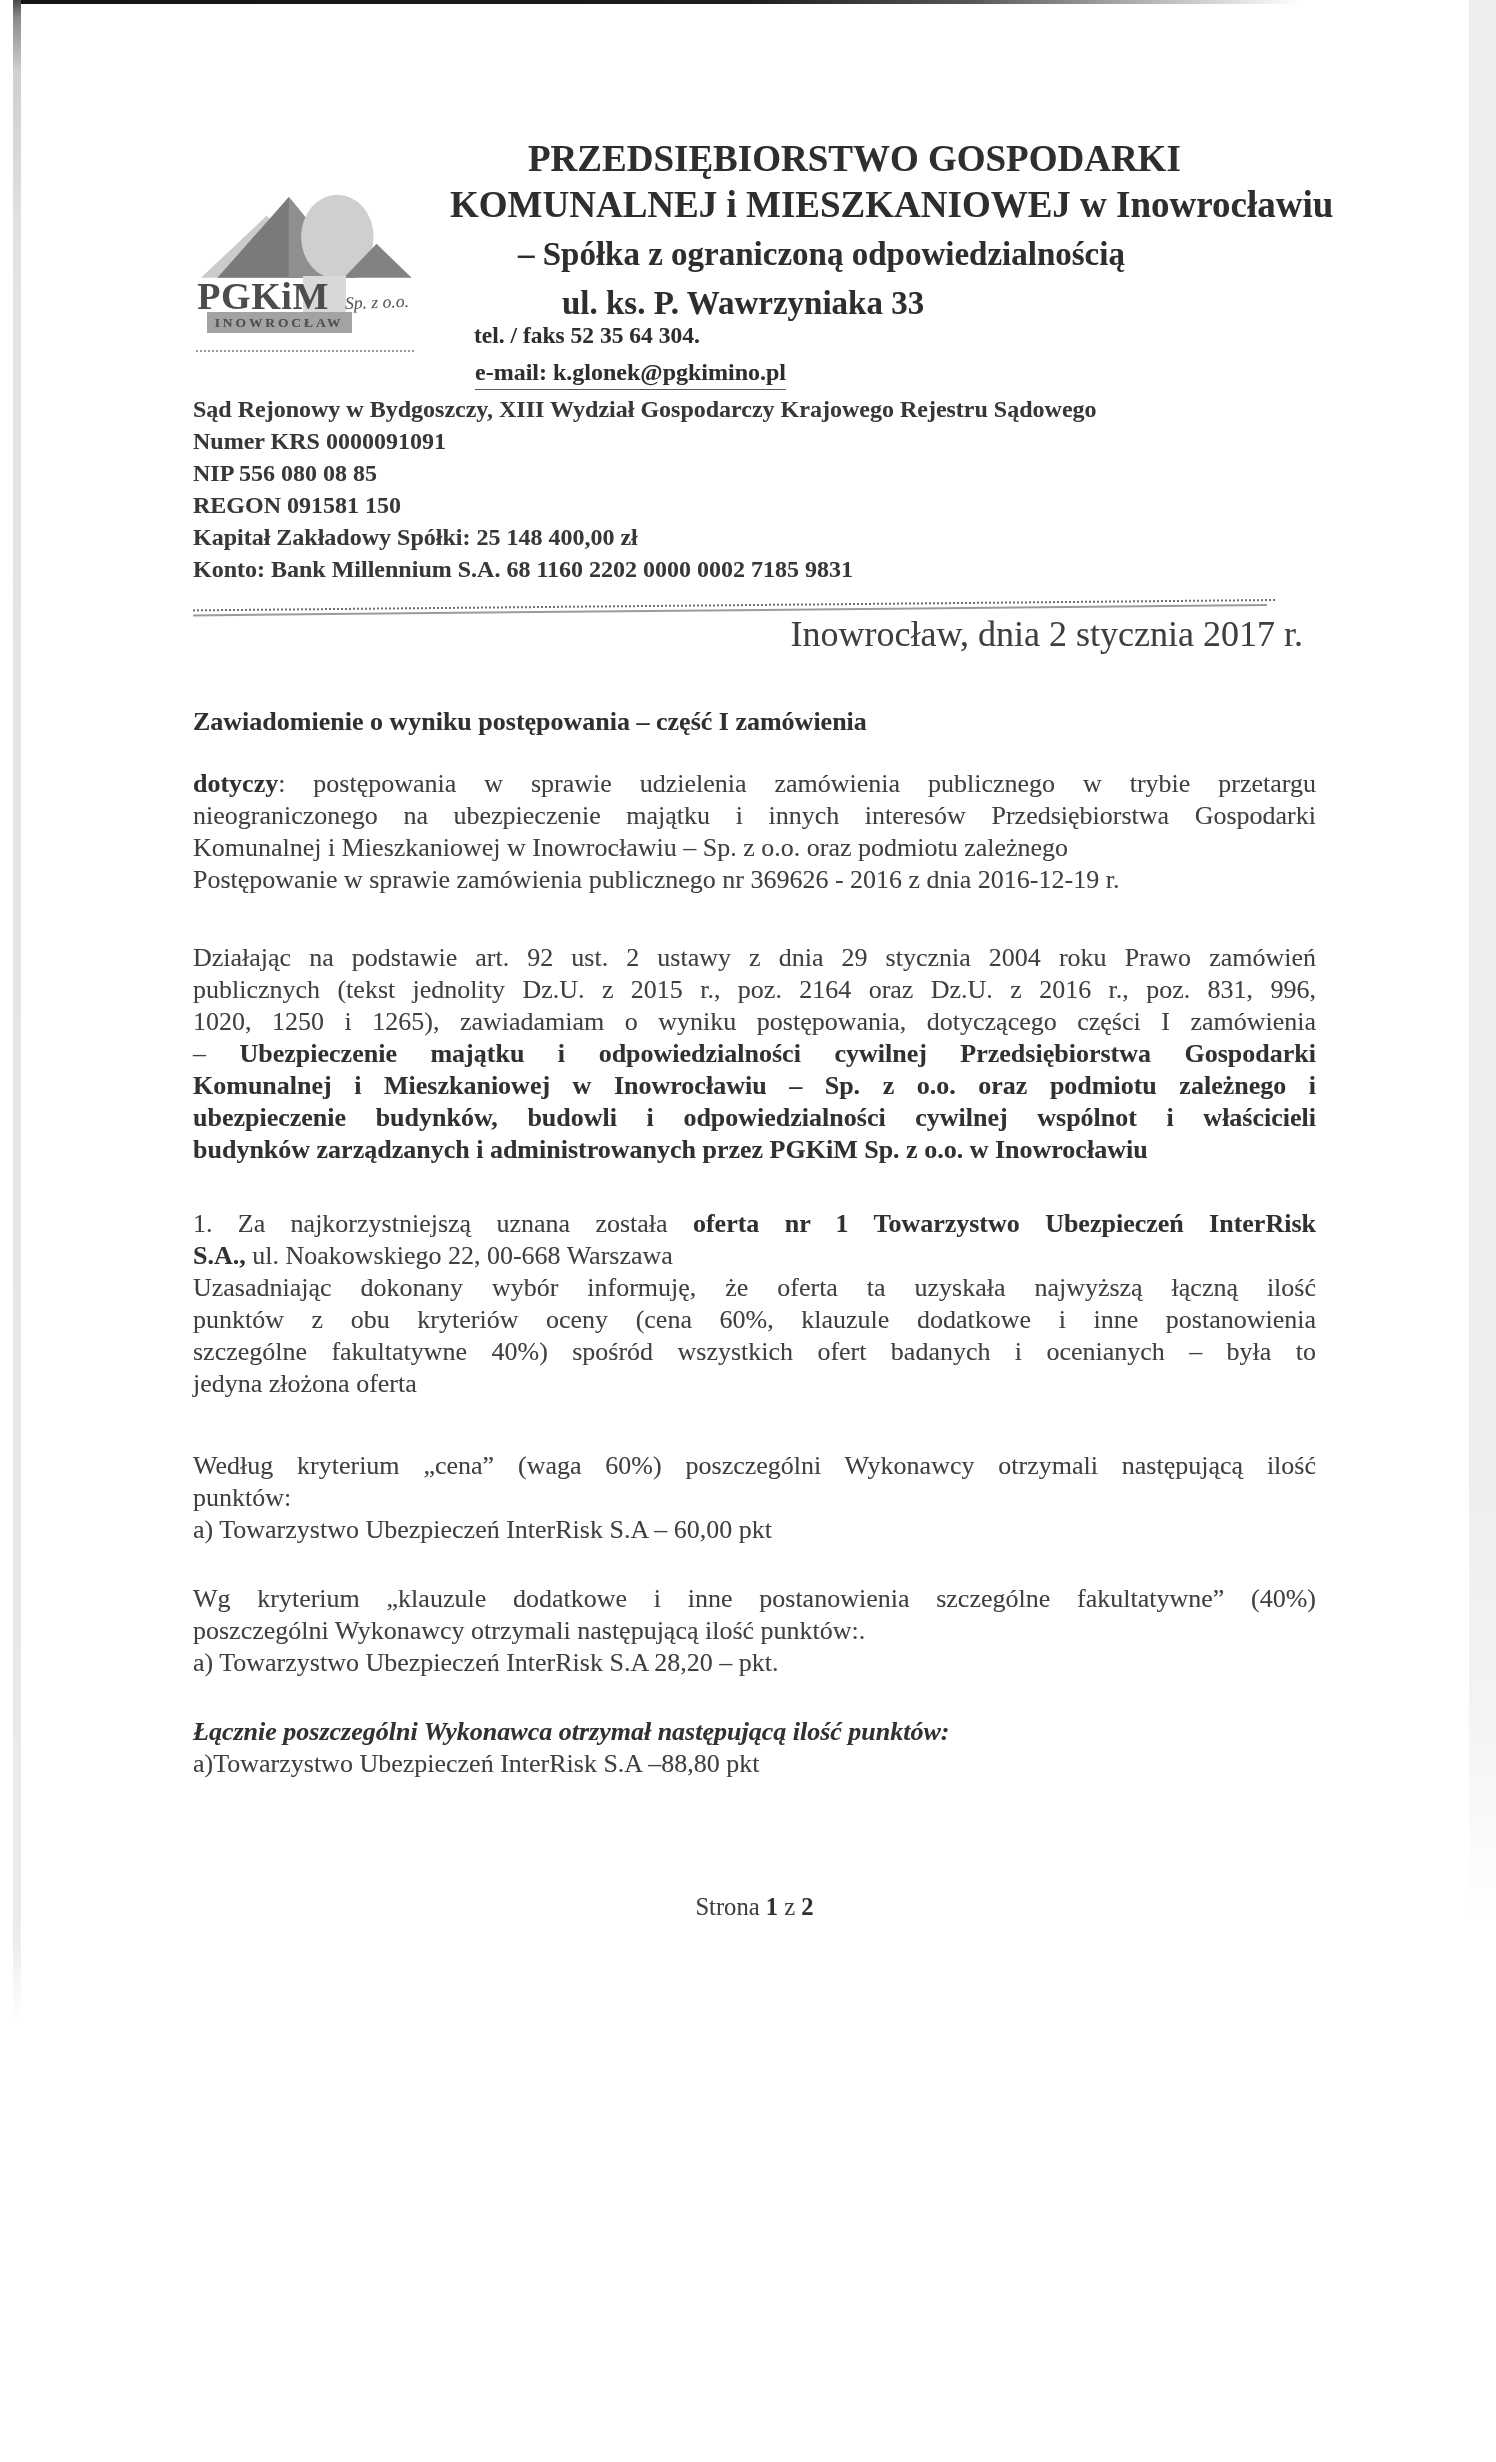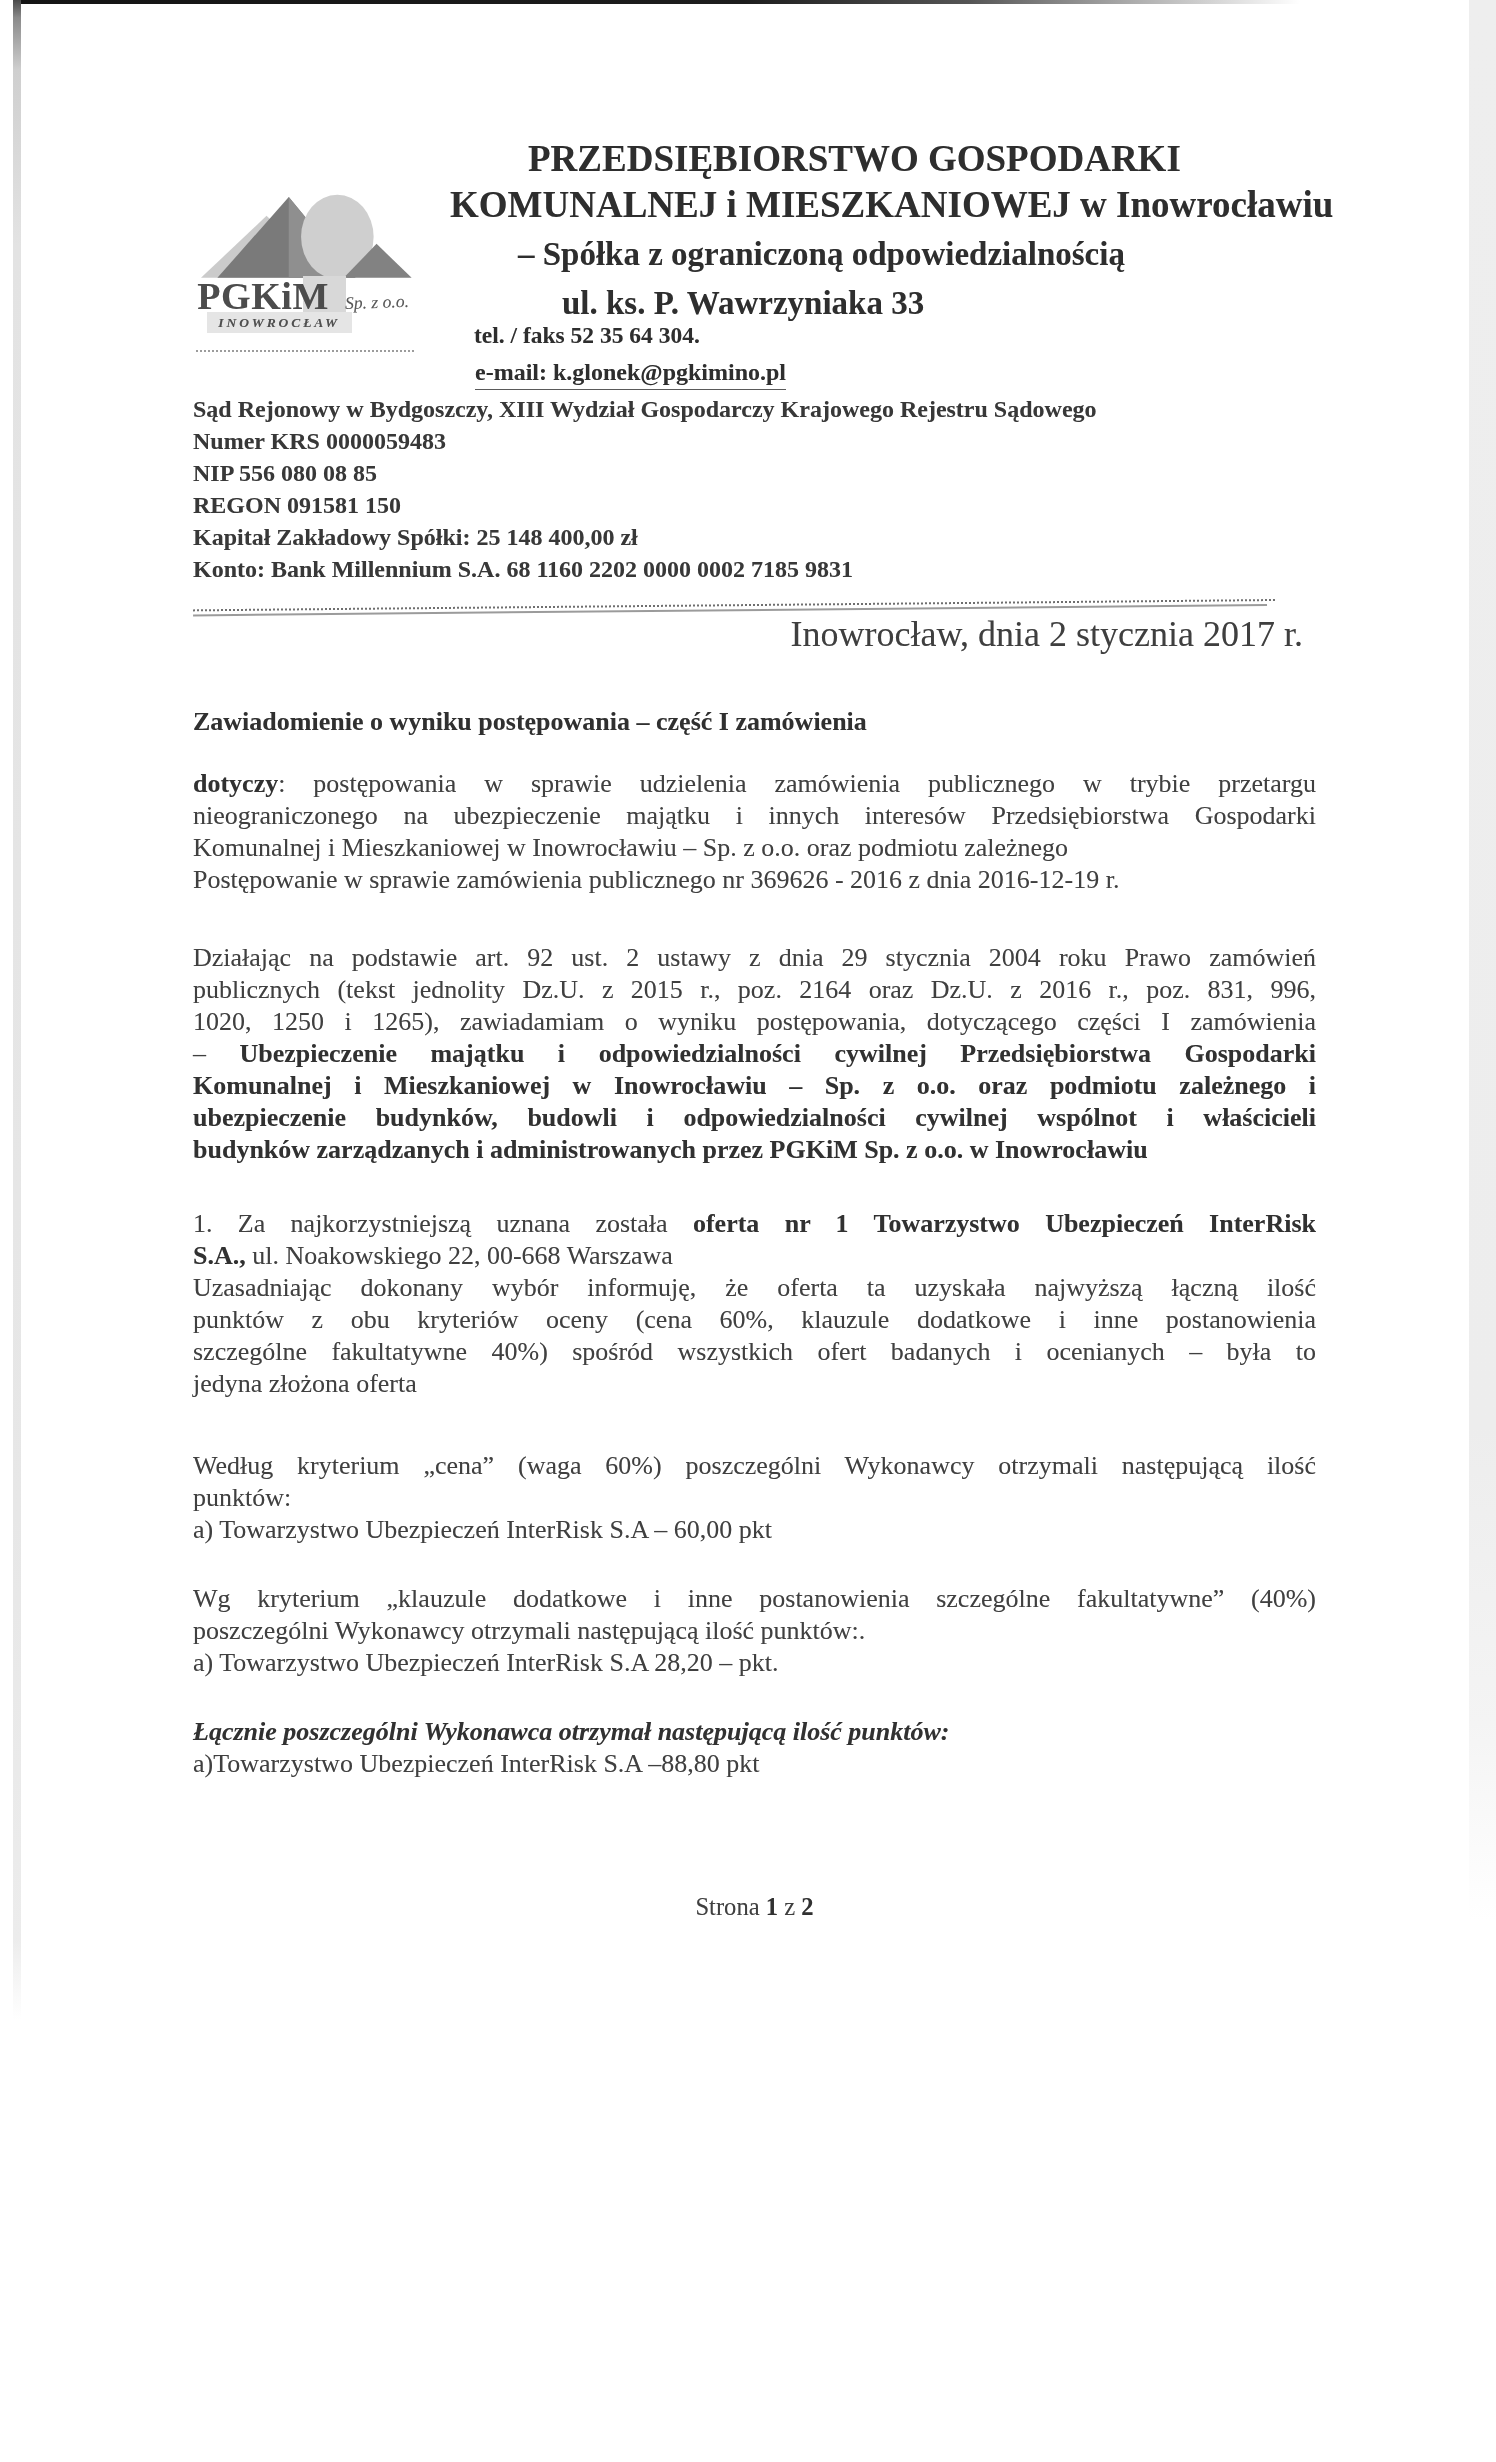--- a/index.html
+++ b/index.html
@@ -25,22 +25,22 @@
   .h6{left:475px;top:359px;font-size:24px;}
   .h6 .u{border-bottom:1.8px solid #5a5a5a;padding-bottom:4px;}
   .registry{position:absolute;left:193px;top:393px;font-size:24px;font-weight:bold;
     line-height:32px;color:#383838;white-space:nowrap;}
   
   .logo{position:absolute;left:196px;top:188px;width:229px;height:170px;}
   .logo svg{position:absolute;left:4.7px;top:2.3px;}
   .logo-tab{position:absolute;left:107px;top:88px;width:43px;height:56px;background:#d8d8d8;}
   .logo-name{position:absolute;left:1.2px;top:86px;font-size:38px;font-weight:bold;color:#4c4c4c;letter-spacing:0.6px;}
   .logo-suffix{position:absolute;left:149px;top:104px;font-size:17.6px;font-style:italic;color:#5a5a5a;transform:rotate(-2deg);}
-  .logo-city-band{position:absolute;left:10.6px;top:124px;width:145px;height:21px;background:#e5e5e5;
-    text-align:center;line-height:21px;font-size:13.5px;font-weight:bold;letter-spacing:2.9px;color:#4f4f4f;font-style:italic;}
+  .logo-city-band{position:absolute;left:10.6px;top:124px;width:145px;height:21px;background:#a3a3a3;
+    text-align:center;line-height:21px;font-size:13.5px;font-weight:bold;letter-spacing:2.9px;color:#4f4f4f;}
   .logo-dotted{position:absolute;left:0;top:162px;width:218px;border-top:2.3px dotted #9c9c9c;}
   
   .separator{position:absolute;left:193px;top:599px;width:1082px;transform:rotate(-0.55deg);transform-origin:right center;}
   .separator .dots{border-top:2.9px dotted #6f6f6f;height:0;}
   .separator .solid{height:1.8px;background:#9b9b9b;margin-top:2.9px;width:99.3%;}
   .date-line{position:absolute;right:193px;top:613px;font-size:36px;white-space:nowrap;color:#3f3f3f;}
   
   .doc-title{position:absolute;left:193px;top:707px;font-size:26px;font-weight:bold;color:#303030;white-space:nowrap;}
   .para{position:absolute;left:193px;width:1123px;font-size:26px;line-height:32px;color:#404040;}
   .p-dotyczy{top:768px;}
@@ -83,21 +83,21 @@
 
     <div class="hline h1">PRZEDSIĘBIORSTWO GOSPODARKI</div>
     <div class="hline h2">KOMUNALNEJ i MIESZKANIOWEJ w Inowrocławiu</div>
     <div class="hline h3">– Spółka z ograniczoną odpowiedzialnością</div>
     <div class="hline h4">ul. ks. P. Wawrzyniaka 33</div>
     <div class="hline h5">tel. / faks 52 35 64 304.</div>
     <div class="hline h6"><span class="u">e-mail: k.glonek@pgkimino.pl</span></div>
 
     <div class="registry">
       <div>Sąd Rejonowy w Bydgoszczy, XIII Wydział Gospodarczy Krajowego Rejestru Sądowego</div>
-      <div>Numer KRS 0000059483</div>
+      <div>Numer KRS 0000091091</div>
       <div>NIP 556 080 08 85</div>
       <div>REGON 091581 150</div>
       <div>Kapitał Zakładowy Spółki: 25 148 400,00 zł</div>
       <div>Konto: Bank Millennium S.A. 68 1160 2202 0000 0002 7185 9831</div>
     </div>
   </div>
 
   <div class="separator">
     <div class="dots"></div>
     <div class="solid"></div>

